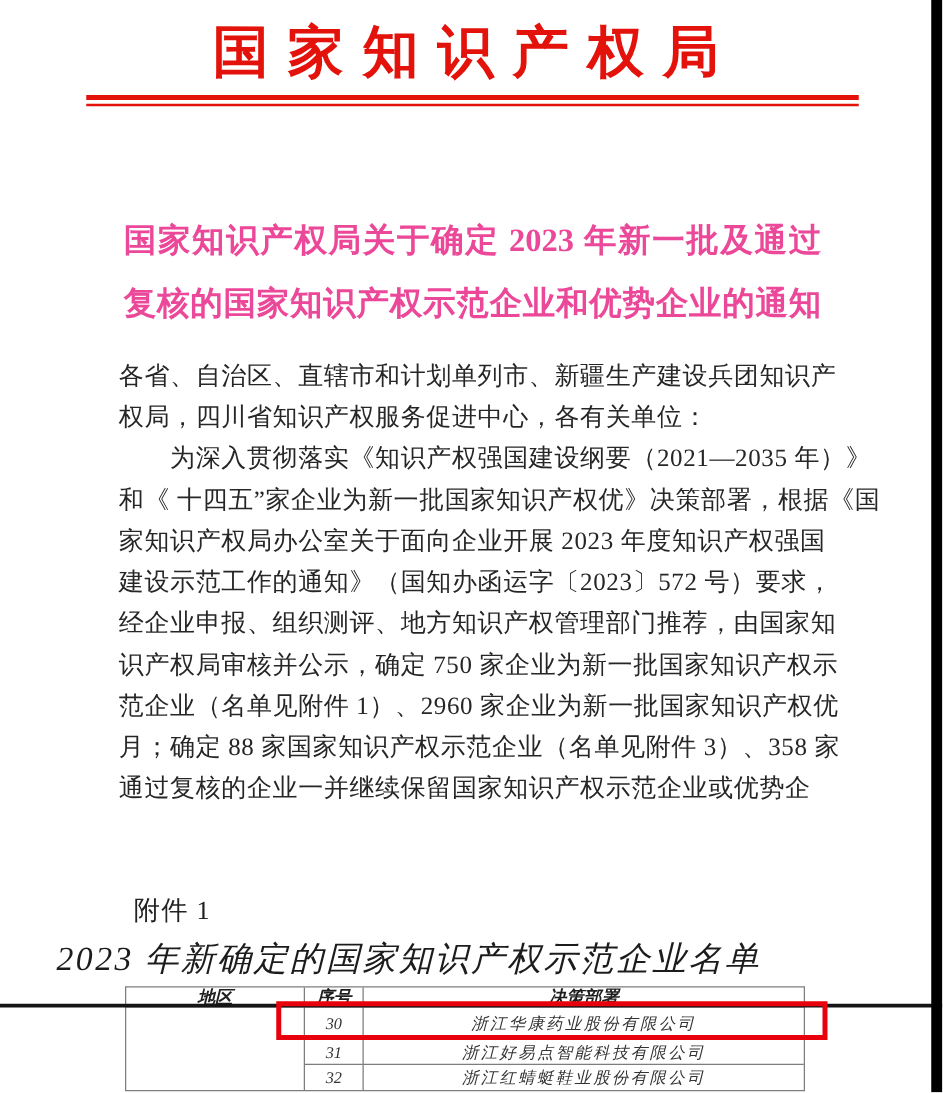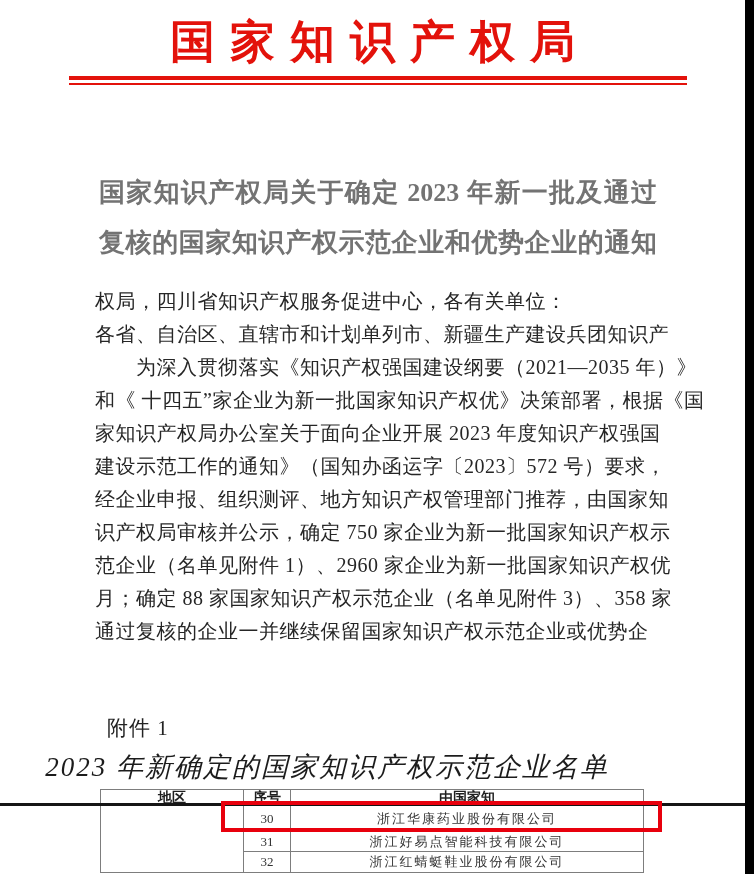--- a/index.html
+++ b/index.html
@@ -26,21 +26,21 @@
   .red-rule .thin{height:2px;background:#e3120b;}
   .doc-number{
     position:absolute;top:101px;right:68px;
     font-size:19px;color:#1c1c1c;
     white-space:nowrap;
   }
   
   .doc-title{
     position:absolute;left:99px;top:168px;width:558px;
     font-size:26px;font-weight:bold;line-height:50px;
-    color:#737373;
+    color:#ec4899;
   }
   .doc-title .t-line{
     text-align:justify;text-align-last:justify;
     white-space:nowrap;
   }
   
   .body-text{
     position:absolute;left:95px;top:285px;width:585px;
     font-size:20px;line-height:33px;color:#262626;
   }
@@ -64,21 +64,21 @@
     grid-template-columns:143px 47px 352px;
     grid-template-rows:16px 26px 20px 20px;
     border:1px solid #7d7d7d;
     background:#ffffff;
     z-index:1;
   }
   .cell{
     display:flex;align-items:center;justify-content:center;
     border-right:1px solid #7d7d7d;
     border-bottom:1px solid #7d7d7d;
-    overflow:hidden;white-space:nowrap;
+    overflow:hidden;white-space:nowrap;font-style:italic;
   }
   .cell.no-r{border-right:none;}
   .cell.no-b{border-bottom:none;}
   .head{
     font-family:"Liberation Sans","DejaVu Sans",sans-serif;
     font-weight:bold;font-size:14px;color:#1f1f1f;
   }
   .num-cell{font-size:13px;color:#333333;}
   .name-cell{font-size:13px;letter-spacing:2px;color:#333333;}
   .region-cell{grid-row:2 / span 3;grid-column:1;}
@@ -110,41 +110,41 @@
     <div class="thin"></div>
   </div>
 
 
   <div class="doc-title">
     <div class="t-line">国家知识产权局关于确定 2023 年新一批及通过</div>
     <div class="t-line">复核的国家知识产权示范企业和优势企业的通知</div>
   </div>
 
   <div class="body-text">
+    <div class="b-line">各省、自治区、直辖市和计划单列市、新疆生产建设兵团知识产</div>
     <div class="b-line">权局，四川省知识产权服务促进中心，各有关单位：</div>
-    <div class="b-line">各省、自治区、直辖市和计划单列市、新疆生产建设兵团知识产</div>
     <div class="b-line indent">为深入贯彻落实《知识产权强国建设纲要（2021—2035 年）》</div>
     <div class="b-line">和《 十四五”家企业为新一批国家知识产权优》决策部署，根据《国</div>
     <div class="b-line">家知识产权局办公室关于面向企业开展 2023 年度知识产权强国</div>
     <div class="b-line">建设示范工作的通知》（国知办函运字〔2023〕572 号）要求，</div>
     <div class="b-line">经企业申报、组织测评、地方知识产权管理部门推荐，由国家知</div>
     <div class="b-line">识产权局审核并公示，确定 750 家企业为新一批国家知识产权示</div>
     <div class="b-line">范企业（名单见附件 1）、2960 家企业为新一批国家知识产权优</div>
     <div class="b-line">月；确定 88 家国家知识产权示范企业（名单见附件 3）、358 家</div>
     <div class="b-line">通过复核的企业一并继续保留国家知识产权示范企业或优势企</div>
   </div>
 
   <div class="attachment-label">附件 1</div>
 
   <div class="table-title">2023 年新确定的国家知识产权示范企业名单</div>
 
   <div class="tbl">
     <div class="cell head">地区</div>
     <div class="cell head">序号</div>
-    <div class="cell head no-r">由国家知</div>
+    <div class="cell head no-r">决策部署</div>
 
     <div class="cell region-cell no-b"></div>
 
     <div class="cell num-cell">30</div>
     <div class="cell name-cell no-r">浙江华康药业股份有限公司</div>
 
     <div class="cell num-cell">31</div>
     <div class="cell name-cell no-r">浙江好易点智能科技有限公司</div>
 
     <div class="cell num-cell no-b">32</div>

